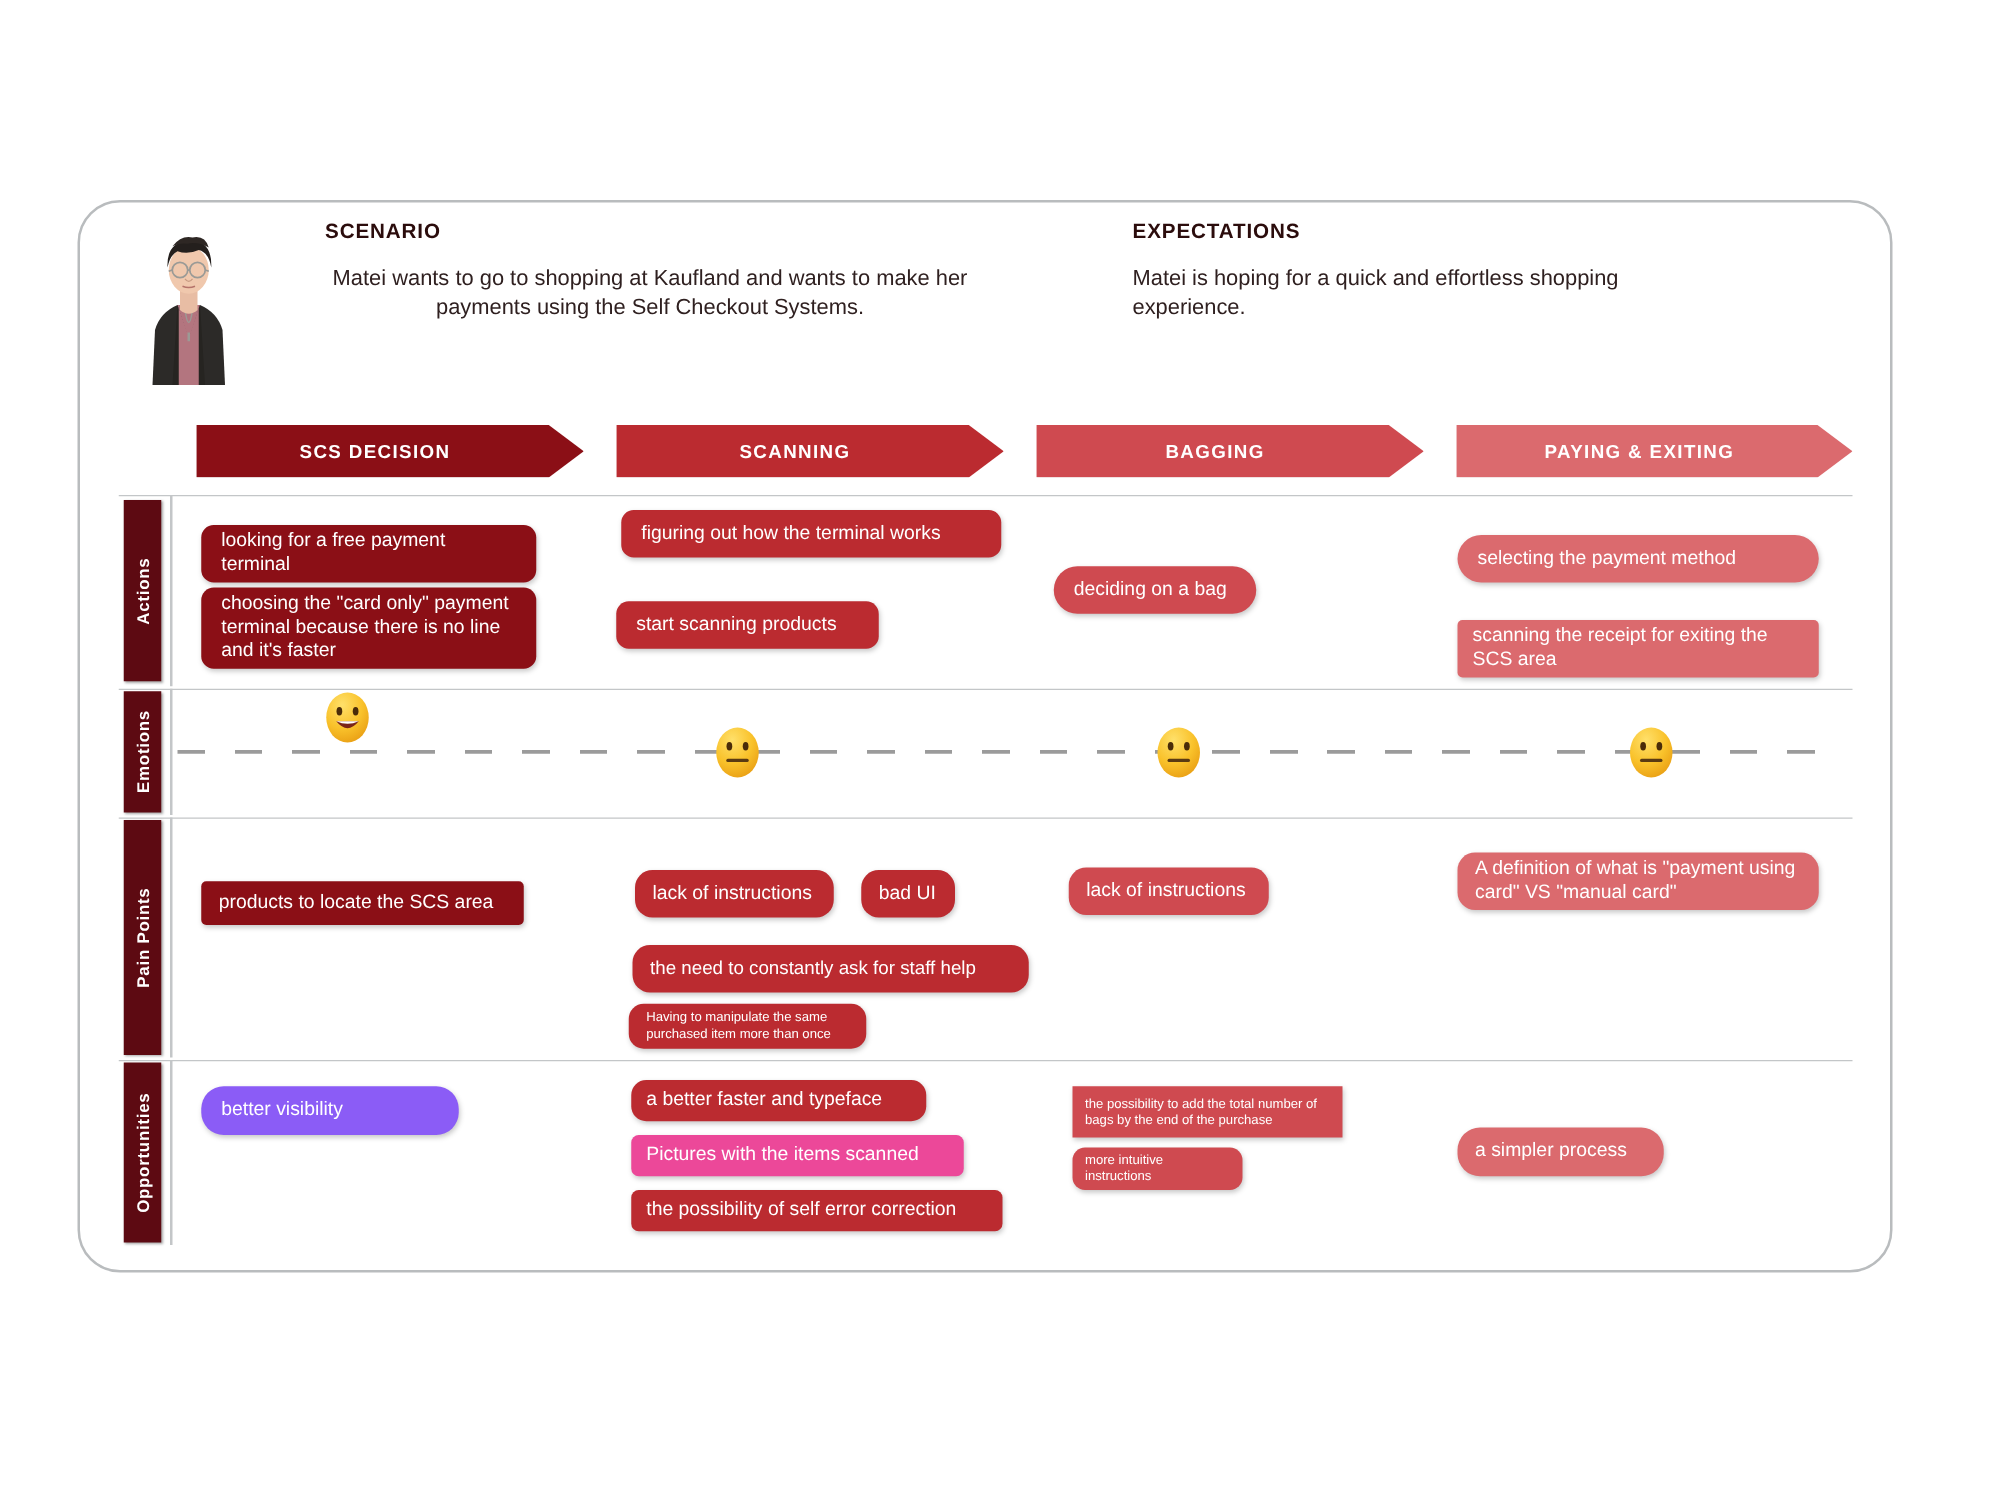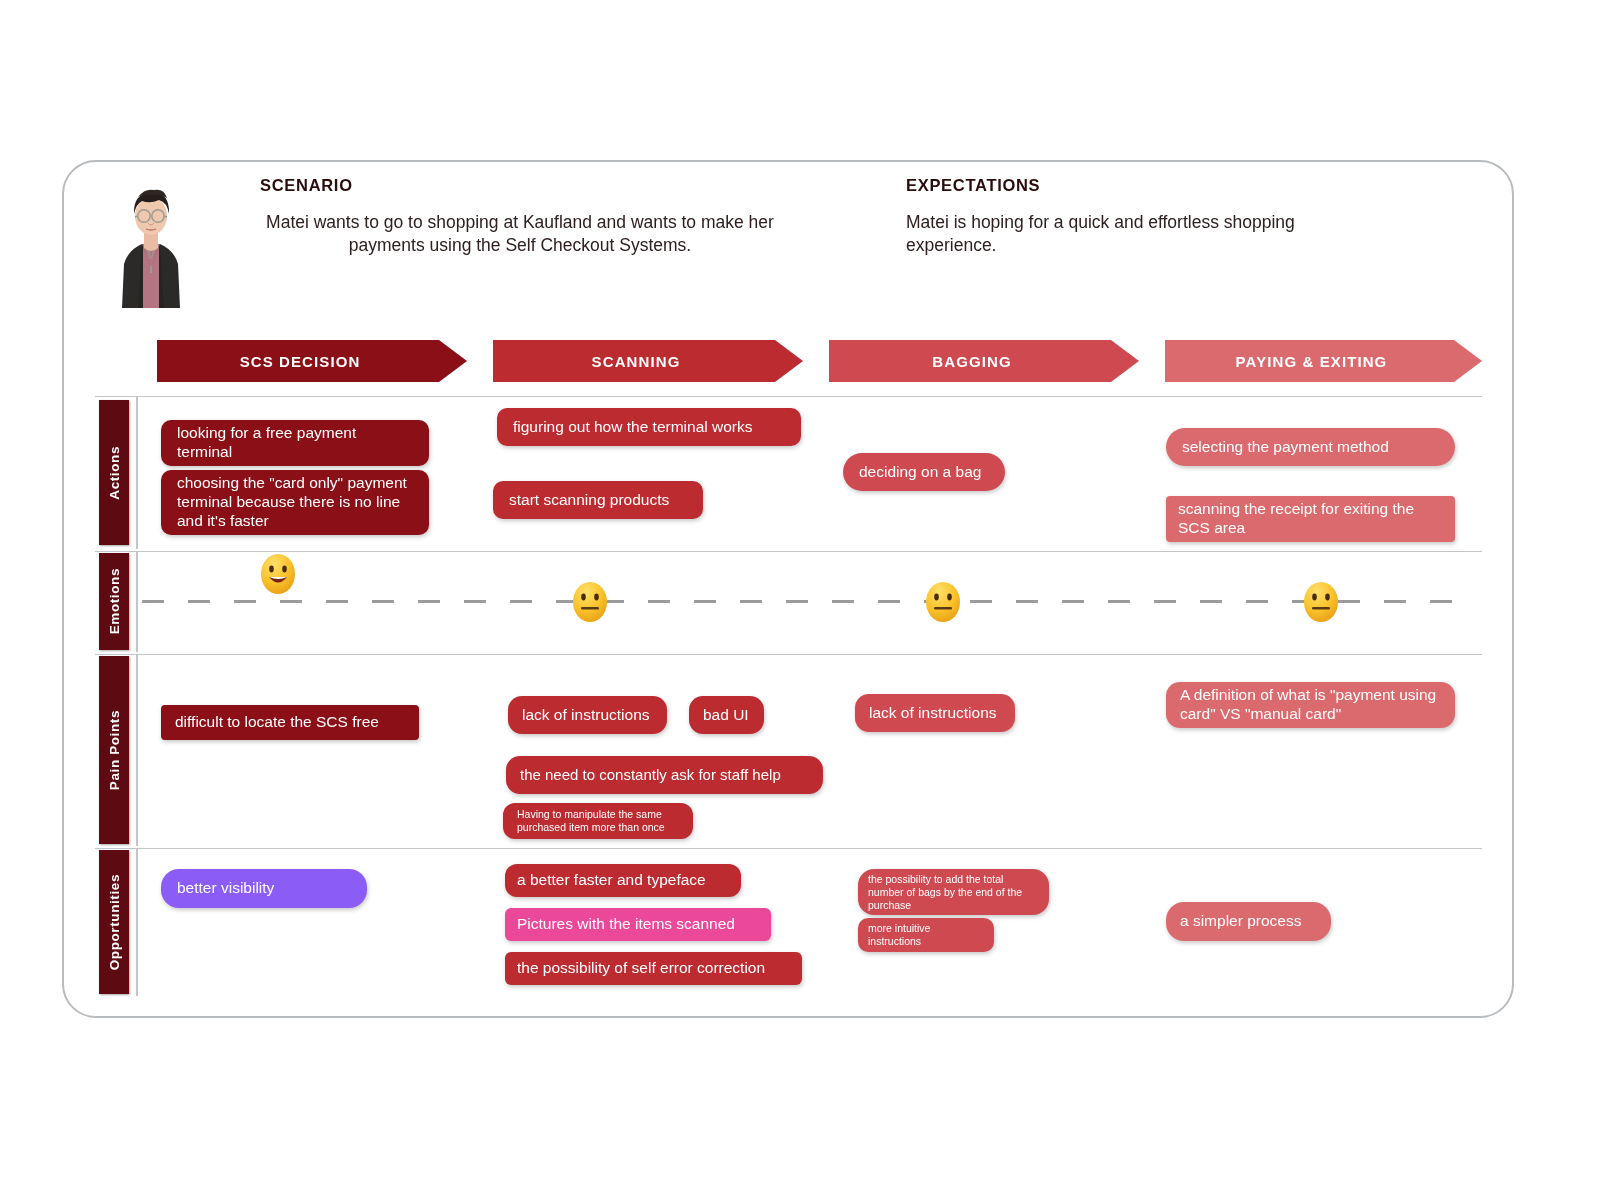--- a/index.html
+++ b/index.html
@@ -256,21 +256,21 @@
       <div class="pill" style="left: 843px; top: 453px; width: 162px; min-height: 38px; border-radius: 19px; background: rgb(207, 74, 80); font-size: 15.5px; padding: 4px 16px;">
         <span>deciding on a bag</span>
       </div>
       <div class="pill" style="left: 1166px; top: 428px; width: 289px; min-height: 38px; border-radius: 19px; background: rgb(219, 106, 110); font-size: 15.5px; padding: 4px 16px;">
         <span>selecting the payment method</span>
       </div>
       <div class="pill" style="left: 1166px; top: 496px; width: 289px; min-height: 41px; border-radius: 4px; background: rgb(219, 106, 110); font-size: 15.5px; padding: 4px 12px;">
         <span>scanning the receipt for exiting the SCS area</span>
       </div>
       <div class="pill" style="left: 161px; top: 705px; width: 258px; min-height: 35px; border-radius: 4px; background: rgb(139, 15, 22); font-size: 15.5px; padding: 4px 14px;">
-        <span>difficult to locate the SCS free</span>
+        <span>products to locate the SCS area</span>
       </div>
       <div class="pill" style="left: 508px; top: 696px; width: 159px; min-height: 38px; border-radius: 14px; background: rgb(187, 43, 48); font-size: 15.5px; padding: 4px 14px;">
         <span>lack of instructions</span>
       </div>
       <div class="pill" style="left: 689px; top: 696px; width: 75px; min-height: 38px; border-radius: 14px; background: rgb(187, 43, 48); font-size: 15.5px; padding: 4px 14px;">
         <span>bad UI</span>
       </div>
       <div class="pill" style="left: 506px; top: 756px; width: 317px; min-height: 38px; border-radius: 14px; background: rgb(187, 43, 48); font-size: 15px; padding: 4px 14px;">
         <span>the need to constantly ask for staff help</span>
       </div>
@@ -288,21 +288,21 @@
       </div>
       <div class="pill" style="left: 505px; top: 864px; width: 236px; min-height: 33px; border-radius: 12px; background: rgb(187, 43, 48); font-size: 15.5px; padding: 4px 12px;">
         <span>a better faster and typeface</span>
       </div>
       <div class="pill" style="left: 505px; top: 908px; width: 266px; min-height: 33px; border-radius: 6px; background: #ec4899; font-size: 15.5px; padding: 4px 12px;">
         <span>Pictures with the items scanned</span>
       </div>
       <div class="pill" style="left: 505px; top: 952px; width: 297px; min-height: 33px; border-radius: 6px; background: rgb(187, 43, 48); font-size: 15.5px; padding: 4px 12px;">
         <span>the possibility of self error correction</span>
       </div>
-      <div class="pill" style="left: 858px; top: 869px; width: 191px; min-height: 41px; border-radius: 16px; background: rgb(207, 74, 80); font-size: 10.5px; padding: 4px 10px;">
+      <div class="pill" style="left: 858px; top: 869px; width: 216px; min-height: 41px; border-radius: 0; background: rgb(207, 74, 80); font-size: 10.5px; padding: 4px 10px;">
         <span>the possibility to add the total number of bags by the end of the purchase</span>
       </div>
       <div class="pill" style="left: 858px; top: 918px; width: 136px; min-height: 24px; border-radius: 10px; background: rgb(207, 74, 80); font-size: 10.5px; padding: 4px 10px;">
         <span>more intuitive instructions</span>
       </div>
       <div class="pill" style="left: 1166px; top: 902px; width: 165px; min-height: 39px; border-radius: 18px; background: rgb(219, 106, 110); font-size: 15.5px; padding: 4px 14px;">
         <span>a simpler process</span>
       </div>
     </div>
 

